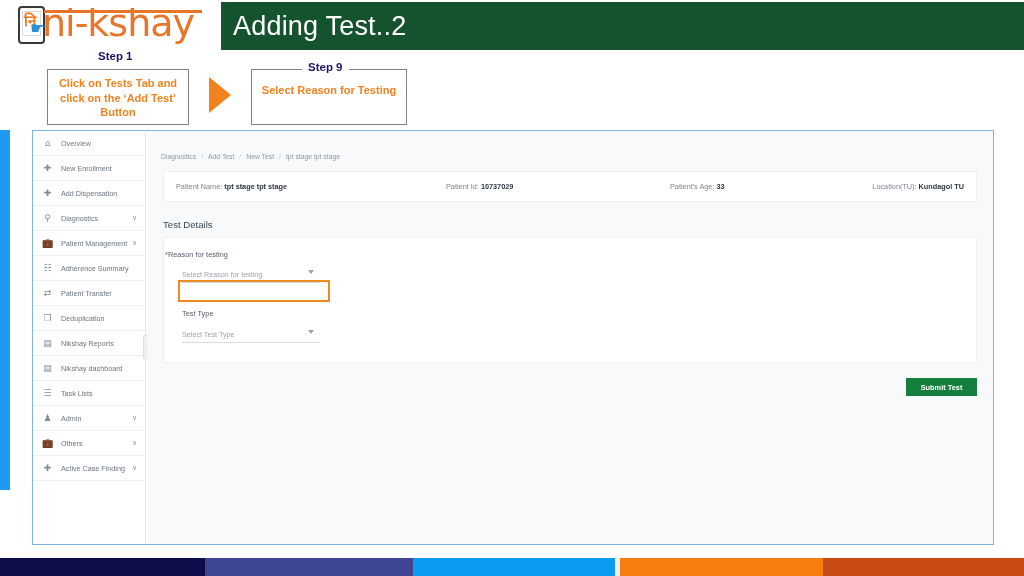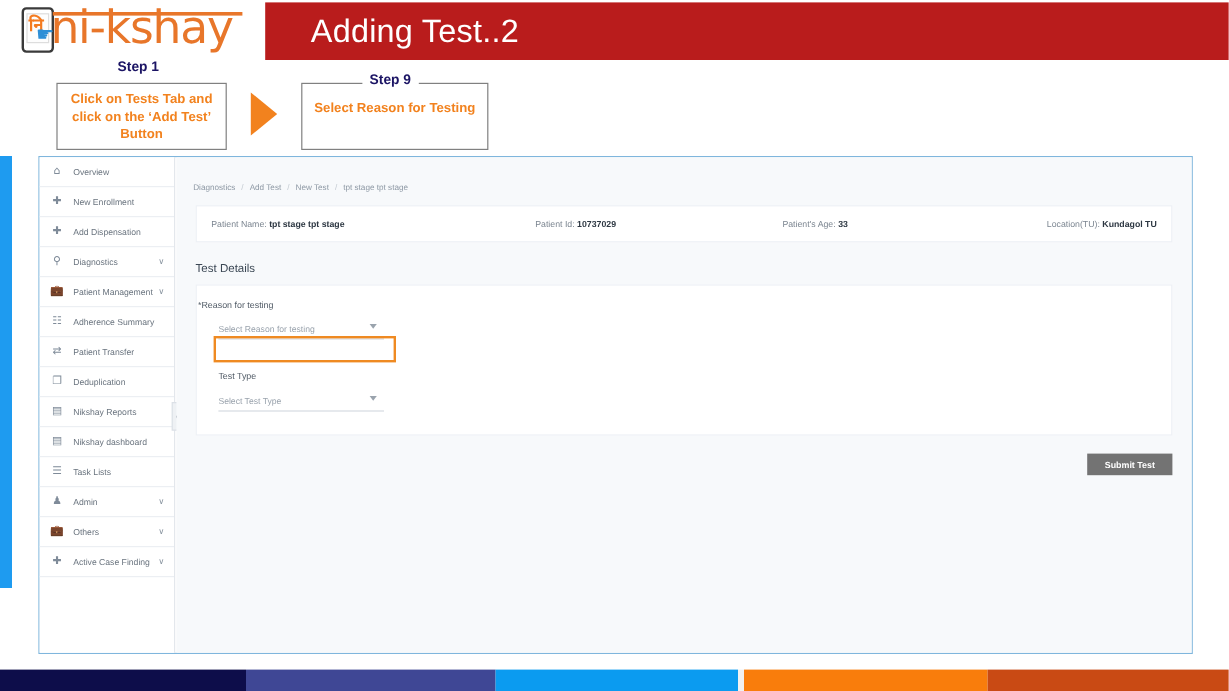--- a/index.html
+++ b/index.html
@@ -7,22 +7,22 @@
     width: 1024px; height: 576px;
     background: #ffffff;
     font-family: "Liberation Sans", sans-serif;
     overflow: hidden;
   }
   #slide { position: relative; width: 1024px; height: 576px; background: #fff; }
 
   
   .title-bar {
     position: absolute; left: 221px; top: 2px; width: 803px; height: 48px;
-    background: #b91c1c;
-    display: flex; align-items: center; padding-left: 26px;
+    background: #14532d;
+    display: flex; align-items: center;
   }
   .title-text {
     color: #ffffff; font-size: 27px; font-weight: 400; letter-spacing: 0.2px;
     padding-left: 12px; white-space: nowrap;
   }
 
   
   .logo { position: absolute; left: 14px; top: 2px; width: 200px; height: 46px; }
   .logo-device {
     position: absolute; left: 4px; top: 4px; width: 27px; height: 38px;
@@ -123,21 +123,21 @@
 
   .patient-bar {
     position: absolute; left: 16px; top: 40px; right: 16px; height: 31px;
     background: #ffffff; border: 1px solid #edf1f5;
     display: flex; align-items: center;
   }
   .pfield { font-size: 7.3px; color: #7b8590; white-space: nowrap; }
   .pfield b { color: #2d3742; font-weight: bold; }
   #pf0 { position: absolute; left: 12px; }
   #pf1 { position: absolute; left: 282px; }
-  #pf2 { position: absolute; left: 488px; }
+  #pf2 { position: absolute; left: 506px; }
   #pf3 { position: absolute; right: 12px; }
 
   .section-title {
     position: absolute; left: 16px; top: 88px;
     font-size: 9.6px; color: #3b4754; font-weight: normal;
   }
 
   .form-panel {
     position: absolute; left: 16px; top: 106px; right: 16px; height: 126px;
     background: #ffffff; border: 1px solid #edf1f5;
@@ -172,21 +172,21 @@
     height: 9.6px; line-height: 9.6px; padding-left: 5px;
     font-size: 7.1px; color: #4b5560; white-space: nowrap;
   }
   .dd-highlight {
     position: absolute; left: 14px; top: 42px; width: 152px; height: 22px;
     border: 2px solid #ef8a22; z-index: 30; pointer-events: none;
   }
 
   .submit-btn {
     position: absolute; right: 16px; top: 247px; width: 71px; height: 18px;
-    background: #737373; color: #ffffff; border: none;
+    background: #15803d; color: #ffffff; border: none;
     font-size: 7.4px; font-weight: bold;
     display: flex; align-items: center; justify-content: center;
     font-family: "Liberation Sans", sans-serif;
   }
 
   
   .footer { position: absolute; left: 0; bottom: 0; width: 1024px; height: 18px; display: flex; }
   .fseg { height: 18px; }
 </style>
 </head>

